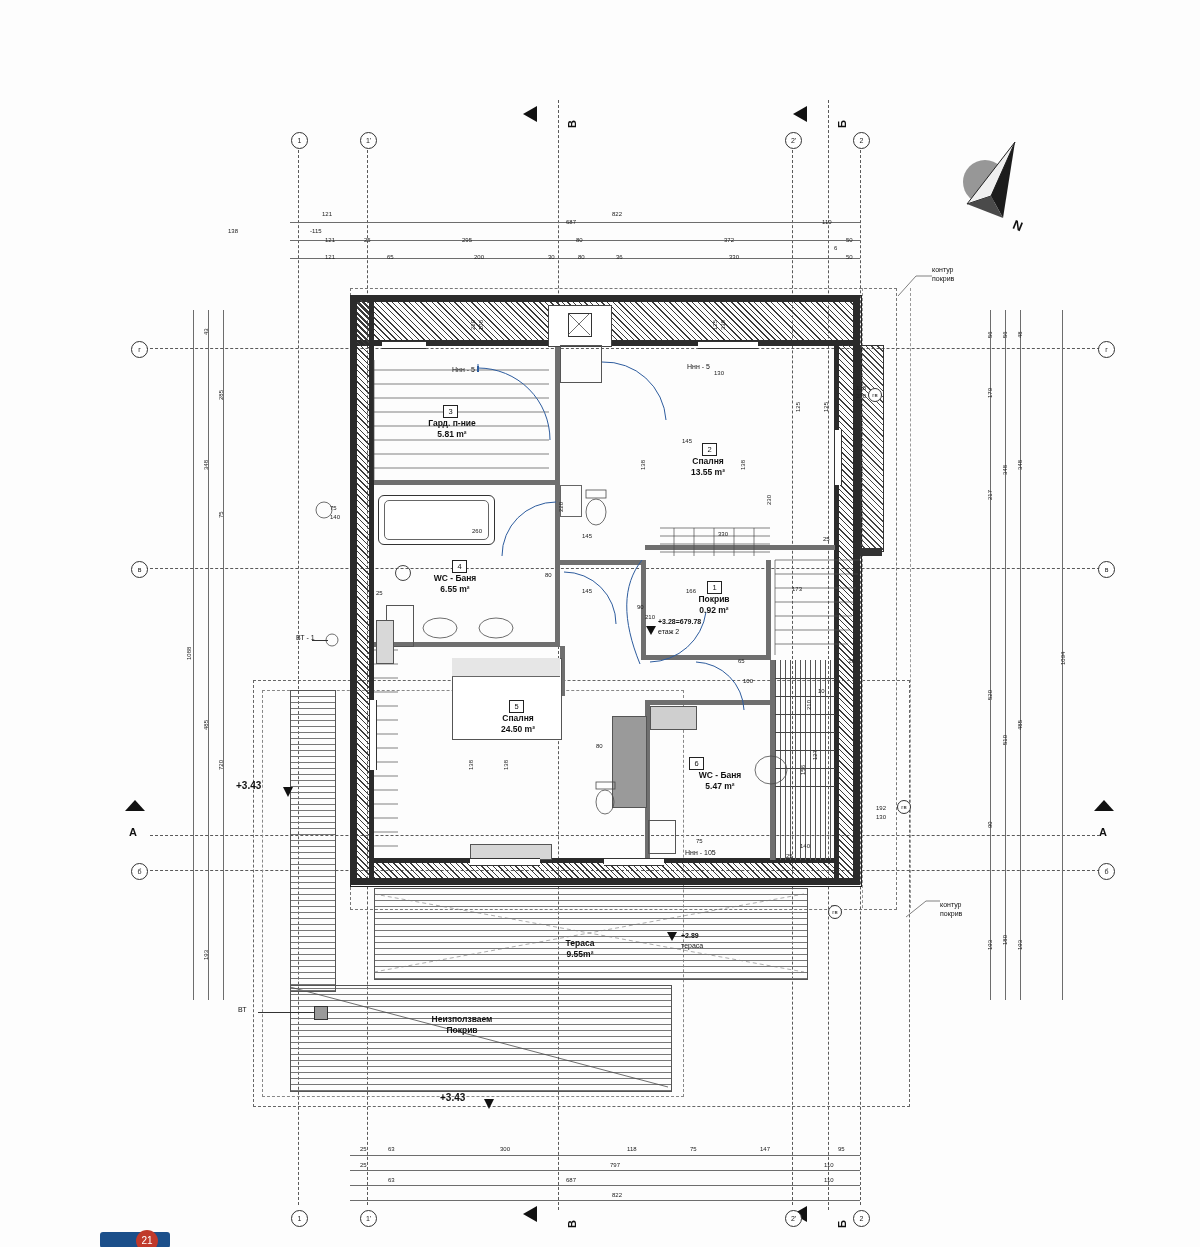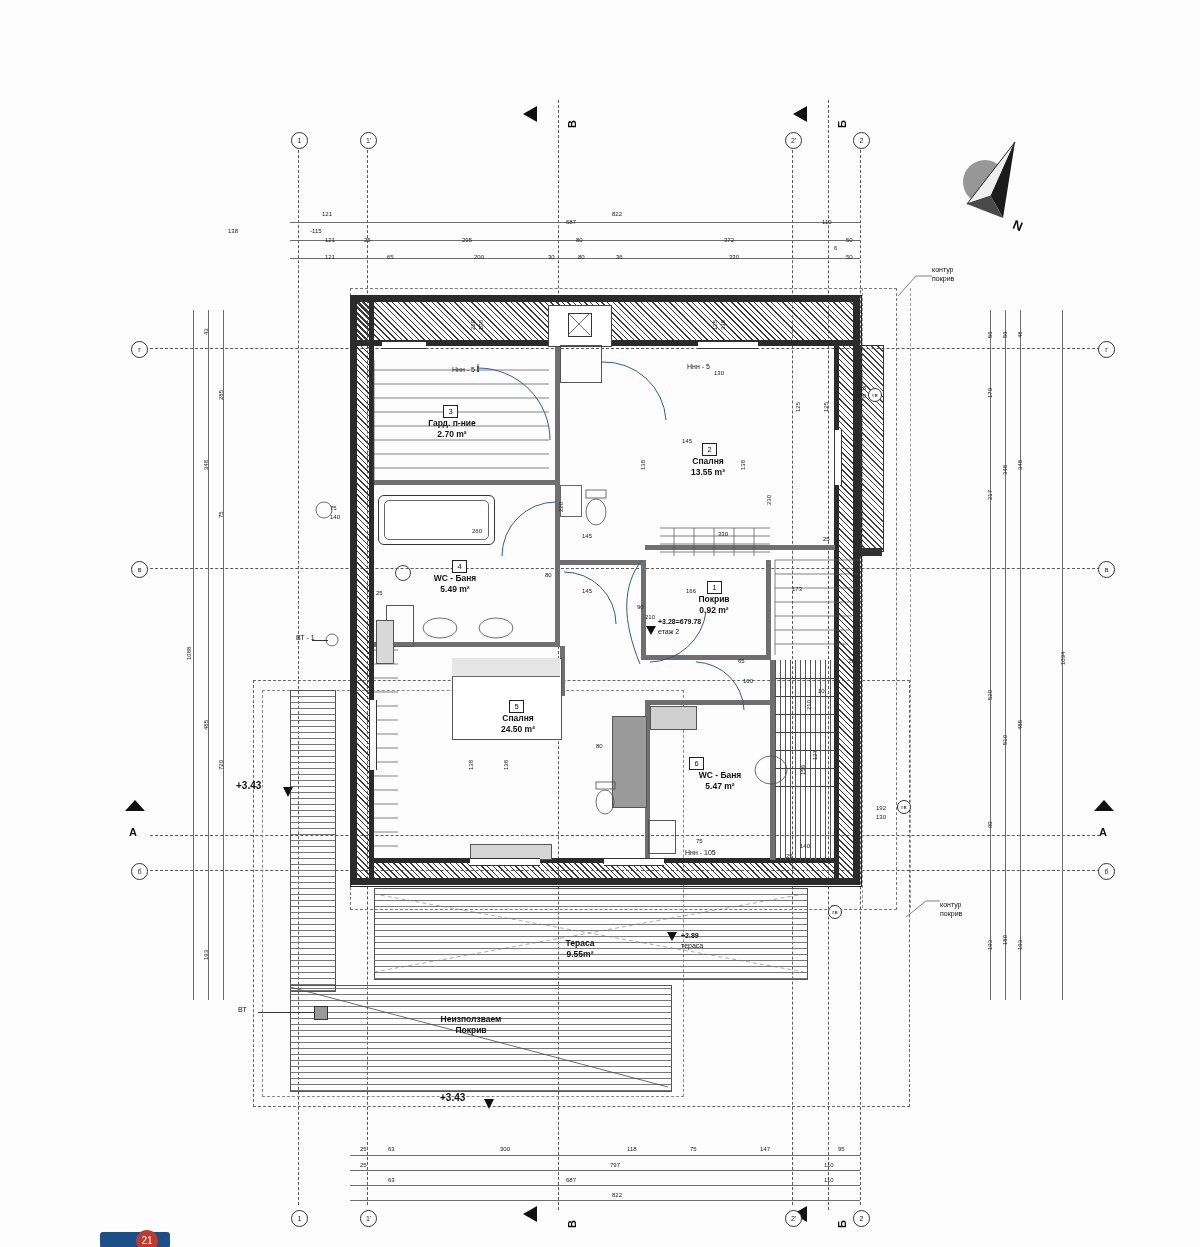--- a/index.html
+++ b/index.html
@@ -280,33 +280,33 @@
   <svg style="left:290px;top:985px;" width="380" height="106">
     <path d="M0,2 L378,102" class="gray-ln" stroke-width="0.8"></path>
   </svg>
   <div class="hatch-tile" style="left:290px;top:690px;width:44px;height:300px;border:1px solid #555;"></div>
   <div class="abs" style="left:314px;top:1006px;width:12px;height:12px;background:#9a9a9a;border:1px solid #333;"></div>
   <div class="lead" style="left:258px;top:1012px;width:56px;"></div>
 
   <div class="num-box" style="left:443px;top:405px;">3</div>
   <div class="room-lbl" style="left:392px;top:418px;width:120px;">
     <span>Гард. п-ние</span><br>
-    <span>2.70 m²</span>
+    <span>5.81 m²</span>
   </div>
 
   <div class="num-box" style="left:702px;top:443px;">2</div>
   <div class="room-lbl" style="left:648px;top:456px;width:120px;">
     <span>Спалня</span><br>
     <span>13.55 m²</span>
   </div>
 
   <div class="num-box" style="left:452px;top:560px;">4</div>
   <div class="room-lbl" style="left:395px;top:573px;width:120px;">
     <span>WC - Баня</span><br>
-    <span>5.49 m²</span>
+    <span>6.55 m²</span>
   </div>
 
   <div class="num-box" style="left:707px;top:581px;">1</div>
   <div class="room-lbl" style="left:654px;top:594px;width:120px;">
     <span>Покрив</span><br>
     <span>0.92 m²</span>
   </div>
 
   <div class="num-box" style="left:509px;top:700px;">5</div>
   <div class="room-lbl" style="left:458px;top:713px;width:120px;">
@@ -318,21 +318,21 @@
   <div class="room-lbl" style="left:660px;top:770px;width:120px;">
     <span>WC - Баня</span><br>
     <span>5.47 m²</span>
   </div>
 
   <div class="room-lbl" style="left:520px;top:938px;width:120px;">
     <span>Тераса</span><br>
     <span>9.55m²</span>
   </div>
 
-  <div class="room-lbl" style="left:411px;top:1014px;width:120px;">
+  <div class="room-lbl" style="left:402px;top:1014px;width:120px;">
     Неизползваем<br>Покрив
   </div>
 
   <div class="txt" style="left:296px;top:634px;">ВТ - 1</div>
   <div class="txt" style="left:238px;top:1006px;">ВТ</div>
 
   <div class="elev" style="left:236px;top:780px;">+3.43</div>
   <svg style="left:281px;top:785px;" width="16" height="18">
     <polygon points="2,2 12,2 7,12" fill="#111"></polygon>
   </svg>

